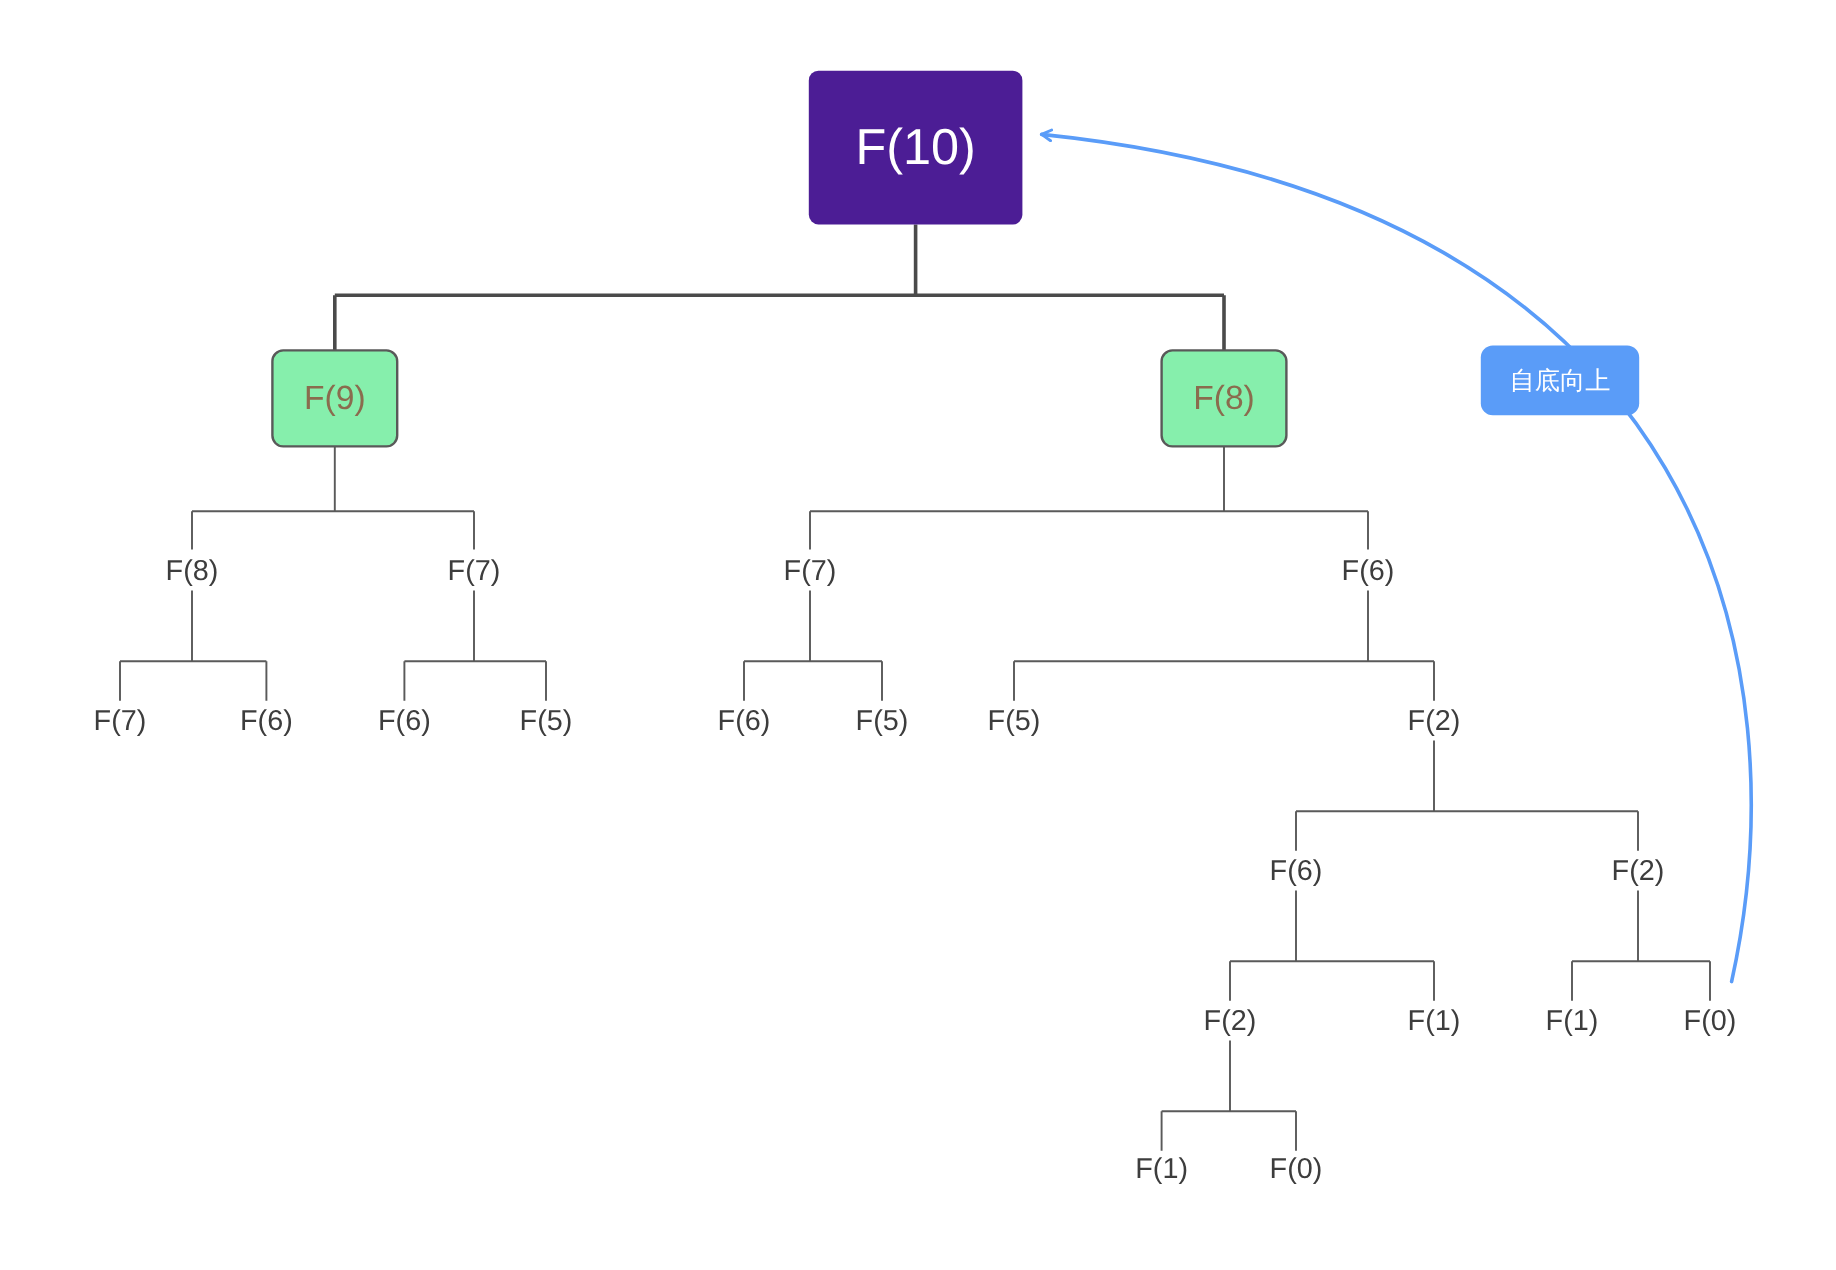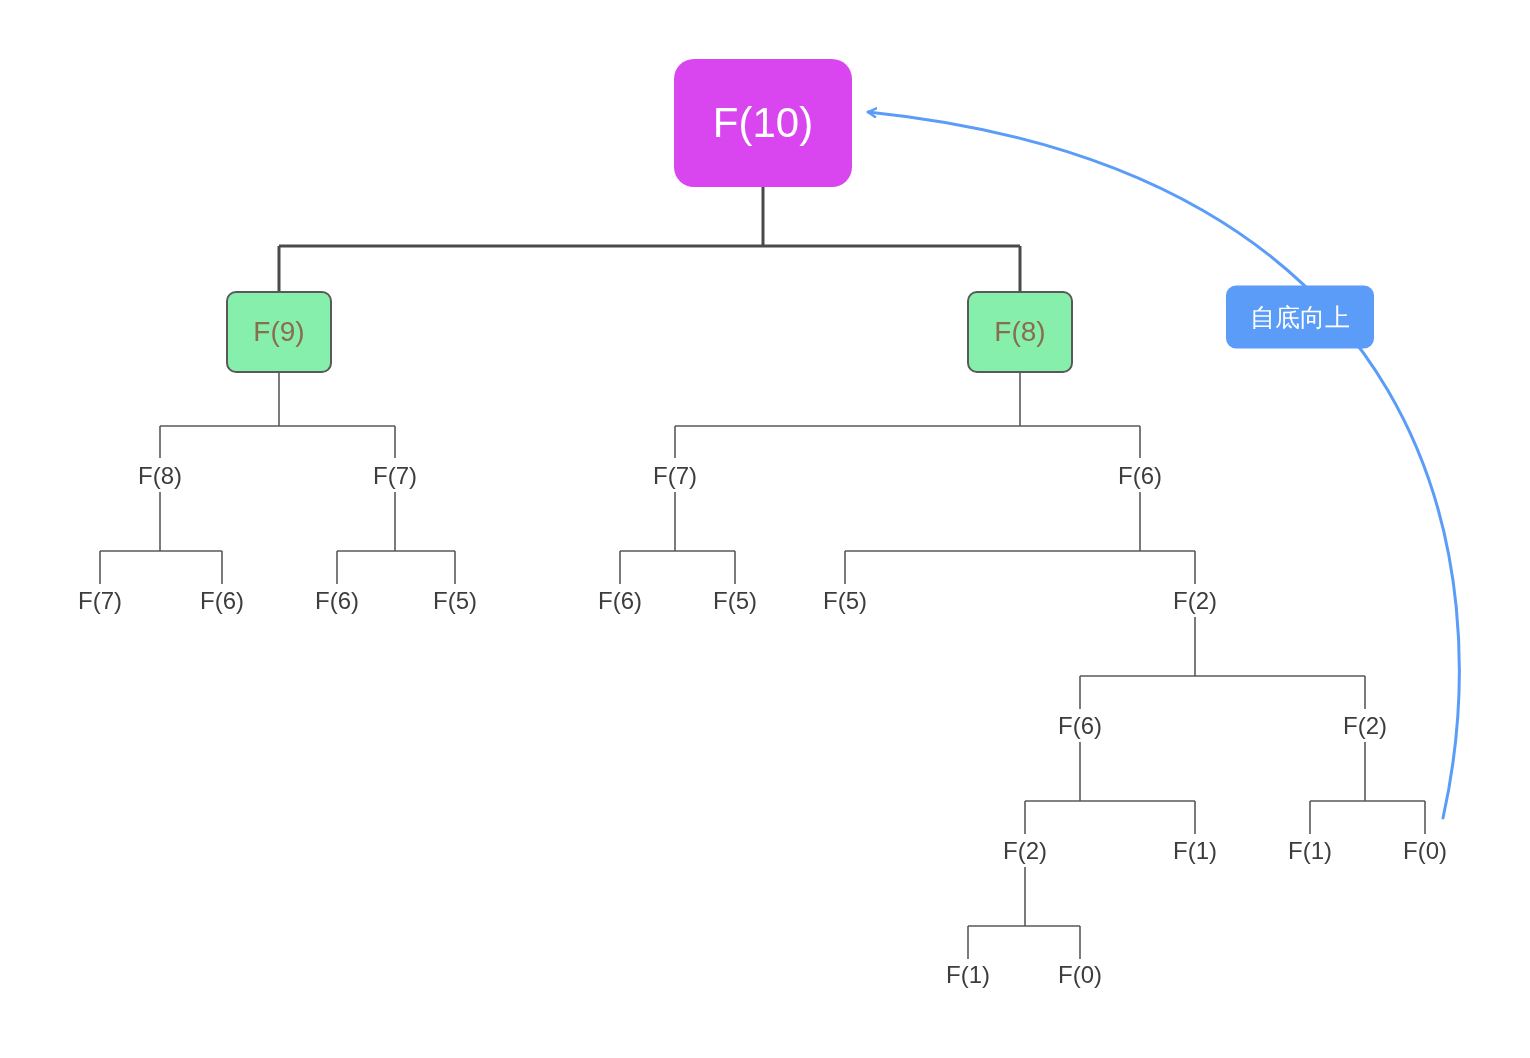--- a/index.html
+++ b/index.html
@@ -13,42 +13,42 @@
   svg.lines { position:absolute; left:0; top:0; width:1530px; height:1058px; }
 
   .node {
     position:absolute;
     transform:translate(-50%,-50%);
     display:flex; align-items:center; justify-content:center;
     white-space:nowrap;
   }
   .node-root {
     width:178px; height:128px;
-    background:#d946ef; color:#ffffff;
-    border-radius:20px;
+    background:#4c1d95; color:#ffffff;
+    border-radius:8px;
     font-size:42px;
   }
   .node-box {
     width:102px; height:78px;
     background:#86efac;
     border:2px solid #595959;
     border-radius:10px;
     color:#8a6c4e;
     font-size:28px;
   }
   .node-text {
     font-size:24px;
     color:#3d3d3d;
   }
   .badge {
     position:absolute;
     left:1300px; top:317px;
     transform:translate(-50%,-50%);
     background:#5a9cf8; color:#ffffff;
-    font-size:25px;
+    font-size:21px;
     padding:15px 24px;
     border-radius:10px;
     white-space:nowrap;
   }
 </style>
 </head>
 <body>
 
 <div class="canvas">
 

